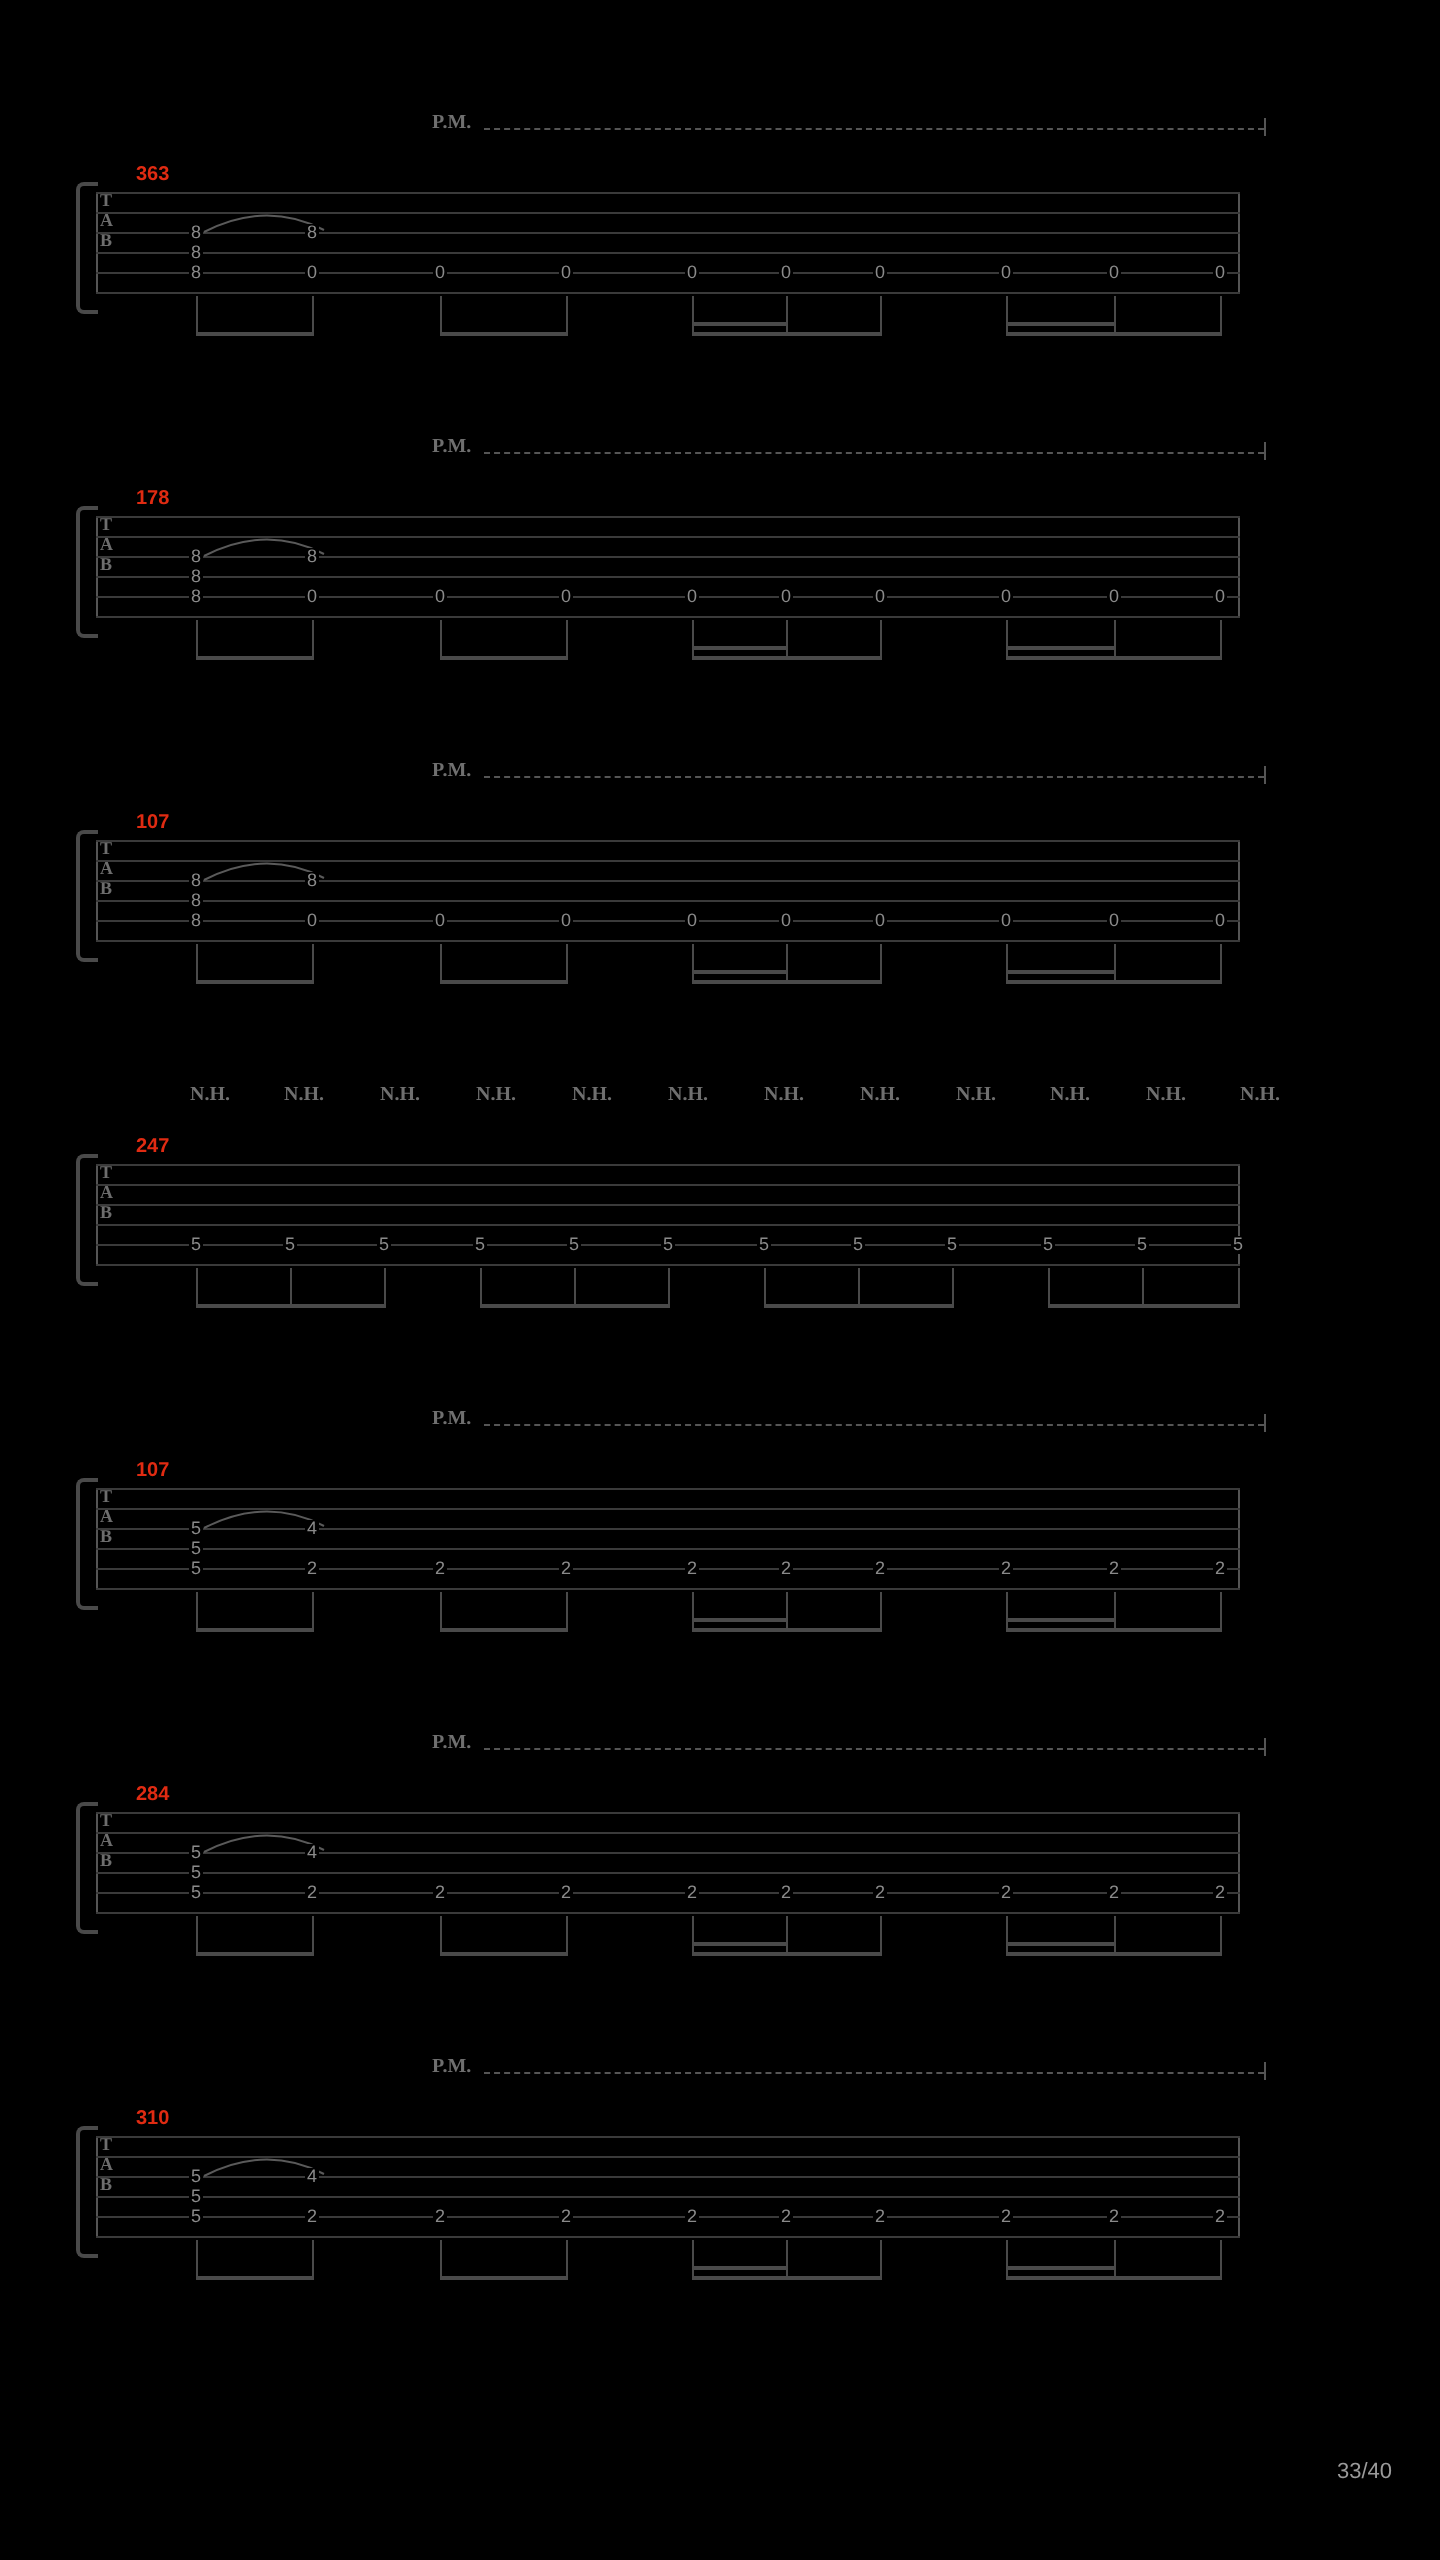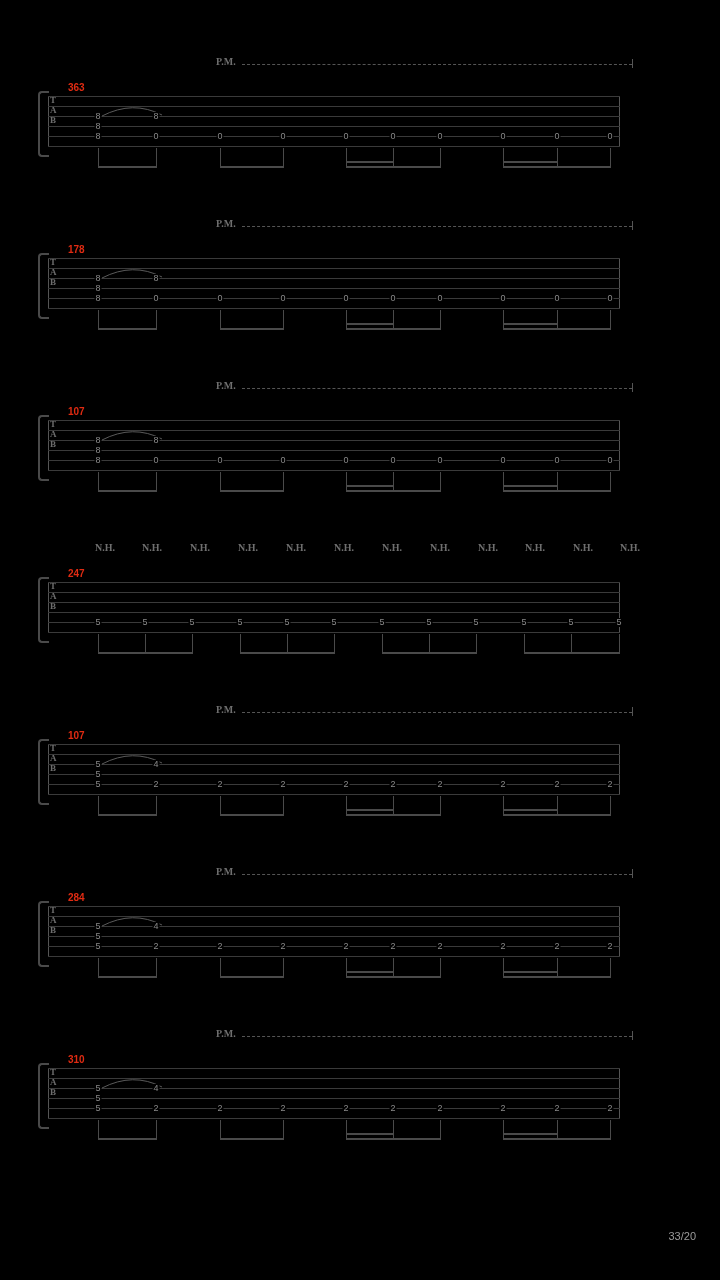--- a/index.html
+++ b/index.html
@@ -580,14 +580,14 @@
         <div class="stem" style="left: 440px; top: 52px; height: 20px;"></div>
         <div class="beam" style="left: 346px; top: 70px; width: 94px;"></div>
         <div class="beam" style="left: 346px; top: 65px; width: 47px;"></div>
         <div class="stem" style="left: 503px; top: 52px; height: 20px;"></div>
         <div class="stem" style="left: 557px; top: 52px; height: 20px;"></div>
         <div class="stem" style="left: 610px; top: 52px; height: 20px;"></div>
         <div class="beam" style="left: 503px; top: 70px; width: 107px;"></div>
         <div class="beam" style="left: 503px; top: 65px; width: 54px;"></div>
       </div>
     </div>
-  <div class="pagenum">33/20</div>
+  <div class="pagenum">33/40</div>
 </div>
 
 </body></html>

